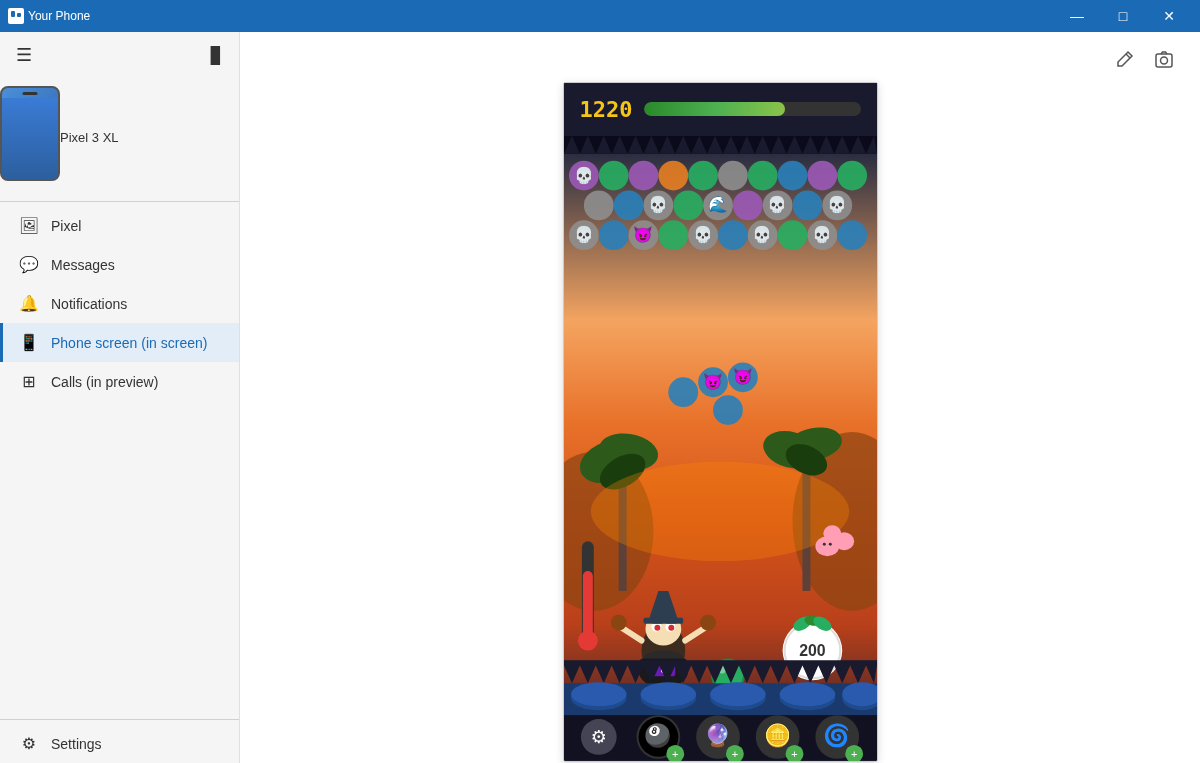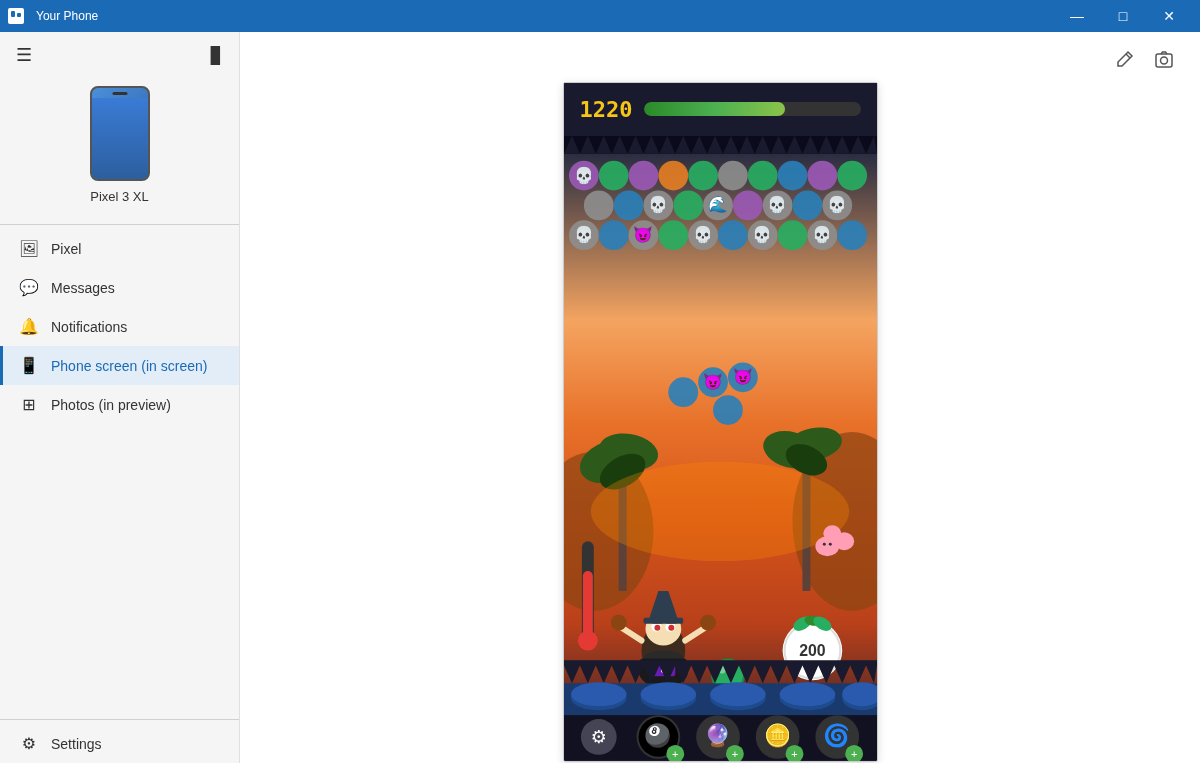--- a/index.html
+++ b/index.html
@@ -19,21 +19,21 @@
       height: 32px;
       display: flex;
       align-items: center;
       justify-content: space-between;
       padding: 0 8px;
       flex-shrink: 0;
     }
     .title-bar-left {
       display: flex;
       align-items: center;
-      gap: 12px;
+      gap: 4px;
       color: white;
       font-size: 12px;
     }
     .title-bar-icon {
       width: 16px;
       height: 16px;
       background: white;
       border-radius: 2px;
       display: flex;
       align-items: center;
@@ -86,21 +86,21 @@
       color: #333;
     }
 
     .battery-icon {
       font-size: 16px;
       color: #333;
     }
 
     .phone-preview {
       display: flex;
-      flex-direction: column;
+      flex-direction: row;
       align-items: center;
       padding: 8px 0 16px 0;
     }
 
     .phone-image {
       width: 60px;
       height: 95px;
       background: linear-gradient(135deg, #4a90d9 0%, #2c5aa0 100%);
       border-radius: 8px;
       border: 2px solid #555;
@@ -328,21 +328,21 @@
     <div class="nav-item">
       <span class="nav-icon">🔔</span>
       <span>Notifications</span>
     </div>
     <div class="nav-item active">
       <span class="nav-icon">📱</span>
       <span>Phone screen (in screen)</span>
     </div>
     <div class="nav-item">
       <span class="nav-icon">⊞</span>
-      <span>Photos (in preview)</span>
+      <span>Calls (in preview)</span>
     </div>
 
     <div class="sidebar-bottom">
       <div class="sidebar-divider"></div>
       <div class="nav-item">
         <span class="nav-icon">⚙</span>
         <span>Settings</span>
       </div>
     </div>
 

